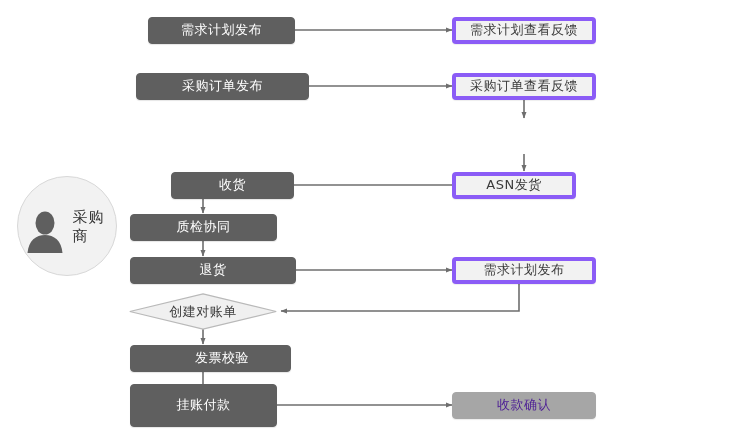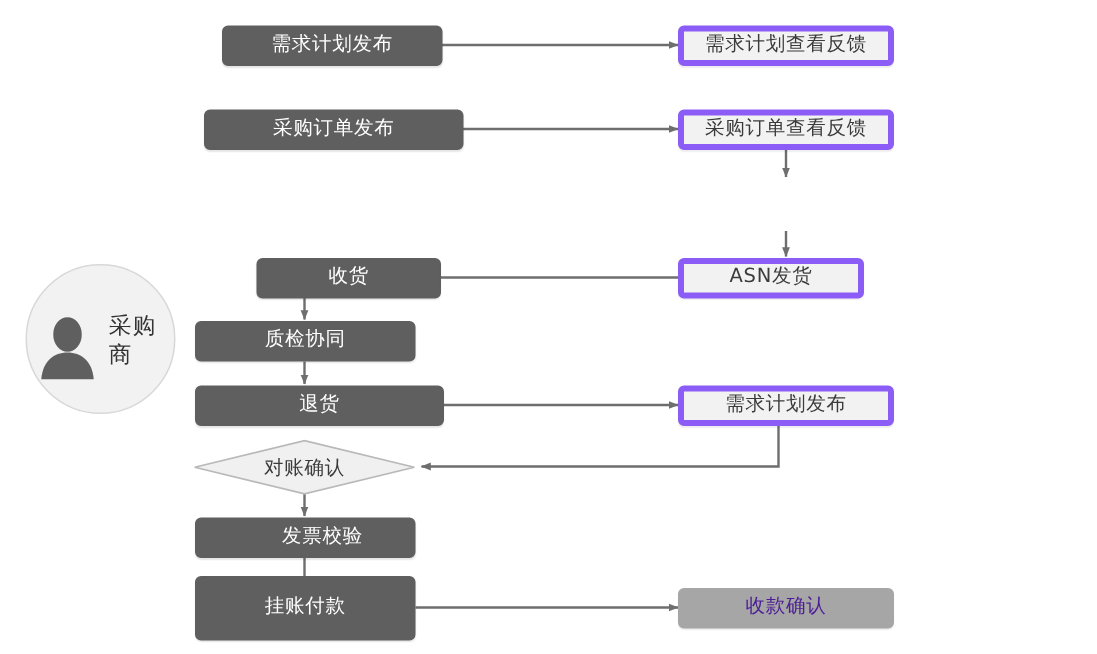--- a/index.html
+++ b/index.html
@@ -186,24 +186,24 @@
   </div>
 
   <div class="node light" style="left:452px; top:257px; width:144px; height:27px;">
     <span>需求计划发布</span>
   </div>
 
   <div class="diamond light" style="left:129px; top:293px; width:148px; height:37px;">
     <svg width="148" height="37" viewBox="0 0 148 37" aria-hidden="true">
       <polygon points="74,0.8 147.2,18.5 74,36.2 0.8,18.5" fill="#f0f0f0" stroke="#b9b9b9" stroke-width="1.2"></polygon>
     </svg>
-    <div class="dlabel">对账确认</div>
-  </div>
-
-  <div class="node dark" style="left:130px; top:345px; width:147px; height:27px;padding-left:23px;">
+    <div class="dlabel">创建对账单</div>
+  </div>
+
+  <div class="node dark" style="left:130px; top:345px; width:161px; height:27px;padding-left:23px;">
     <span>发票校验</span>
   </div>
 
   <div class="node dark" style="left:130px; top:384px; width:147px; height:43px;">
     <span>挂账付款</span>
   </div>
 
   <div class="node muted" style="left:452px; top:392px; width:144px; height:27px;">
     <span>收款确认</span>
   </div>

